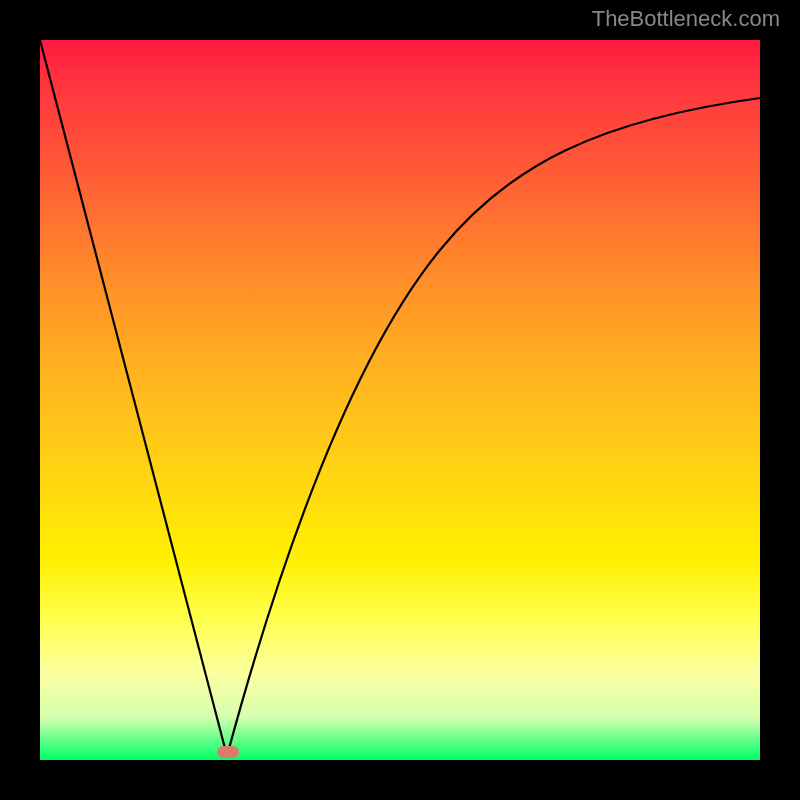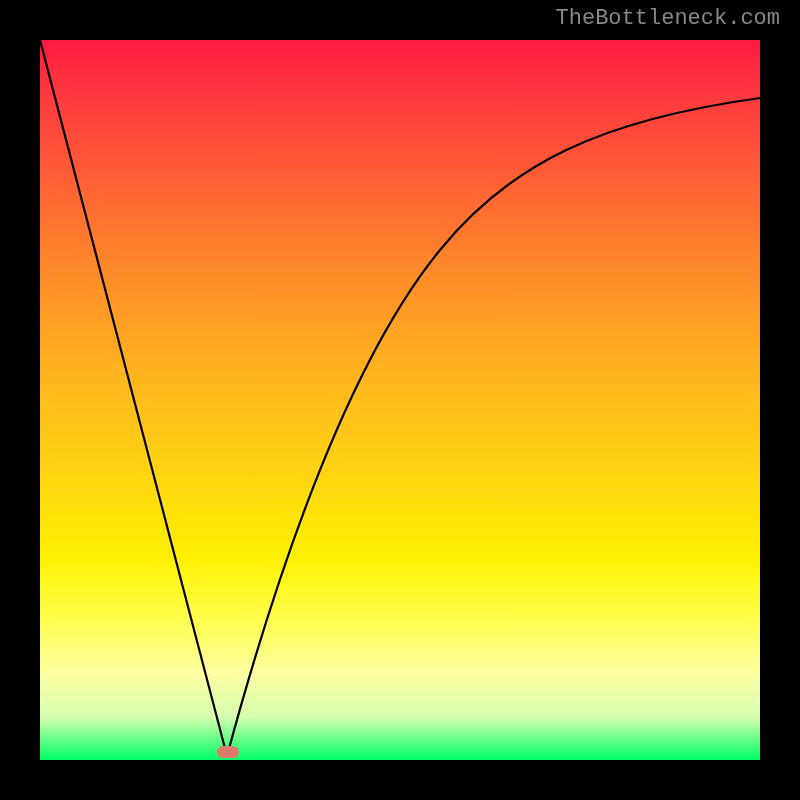--- a/index.html
+++ b/index.html
@@ -8,21 +8,21 @@
     height: 800px;
     background: #000;
     position: relative;
     overflow: hidden;
   }
   .watermark {
     position: absolute;
     top: 6px;
     right: 20px;
     color: #888;
-    font-family: Liberation Mono, monospace;
+    font-family: Liberation Sans, sans-serif;
     font-size: 22px;
     font-weight: 500;
     z-index: 10;
   }
   .plot-area {
     position: absolute;
     left: 40px;
     top: 40px;
     width: 720px;
     height: 720px;

